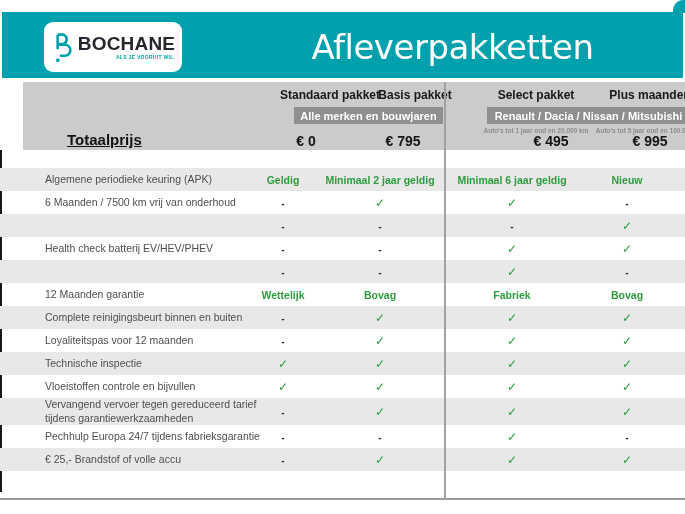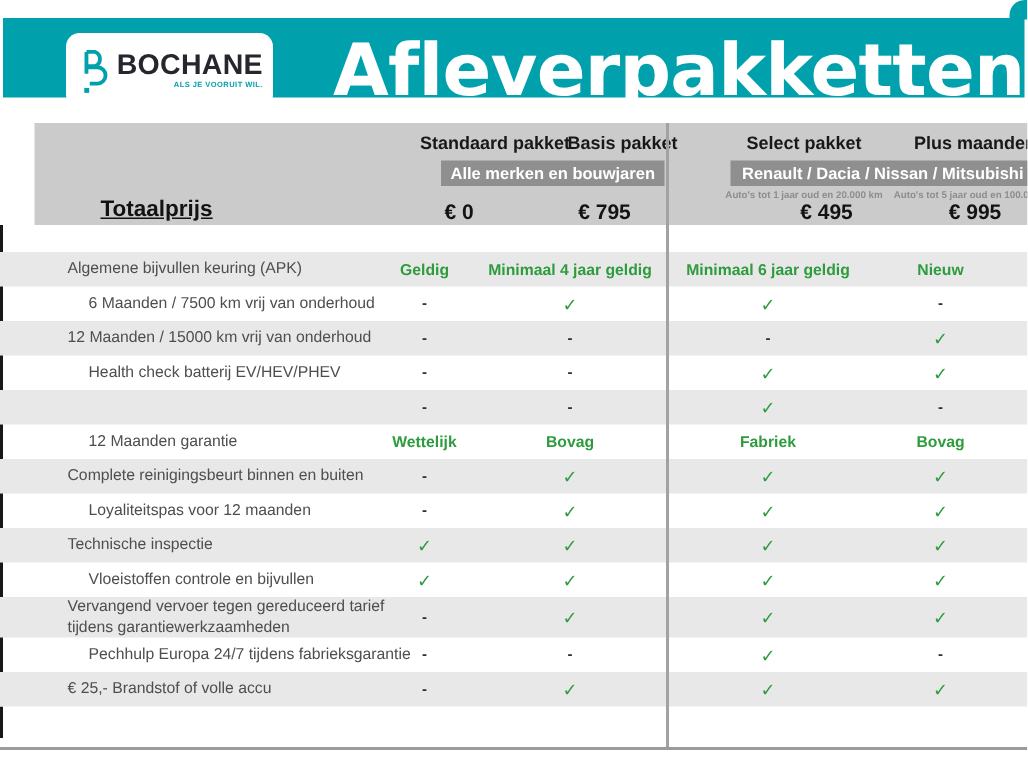--- a/index.html
+++ b/index.html
@@ -2,38 +2,38 @@
 <html><head>
 <meta charset="utf-8">
 <style>
   html,body { margin:0; padding:0; background:#ffffff; }
   .page {
     position:relative; width:685px; height:514px; background:#ffffff; overflow:hidden;
     font-family:"Liberation Sans", sans-serif;
   }
 
   
-  .teal-band { position:absolute; left:2px; right:2px; top:12px; height:53px; background:#00a0ac; }
+  .teal-band { position:absolute; left:2px; right:2px; top:12px; height:66px; background:#00a0ac; }
   .corner-accent { position:absolute; right:0; top:0; width:12px; height:13px; background:#00a0ac; border-top-left-radius:10px; }
 
   .logo {
     position:absolute; left:42px; top:10px; width:138px; height:50px;
     background:#ffffff; border-radius:9px;
     display:flex; align-items:center; justify-content:center; gap:5px;
   }
   .logo-icon { display:flex; align-items:center; }
   .logo-textwrap { display:flex; flex-direction:column; line-height:1; }
   .logo-name { font-size:19px; font-weight:700; color:#26262e; letter-spacing:0.2px; }
   .logo-tagline { font-size:5px; font-weight:700; color:#00a0ac; align-self:flex-end; margin-top:2px; letter-spacing:0.3px; }
 
   .title {
     position:absolute; left:250px; right:30px; top:0; height:70px;
     display:flex; align-items:center; justify-content:center;
     font-family:"DejaVu Sans", sans-serif;
-    font-size:48px; font-weight:700; color:#ffffff; letter-spacing:-0.5px;
+    font-size:34px; font-weight:400; color:#ffffff; letter-spacing:-0.5px;
   }
 
   
   .gray-band { position:absolute; left:0; top:82px; width:685px; height:68px; background:#cbcbcb;margin-left:23px; }
   .col-h {
     position:absolute; top:6px; transform:translateX(-50%);
     font-size:12px; font-weight:700; color:#181818; white-space:nowrap;
   }
   .h0 { left:307px; } .h1 { left:392px; } .h2 { left:513px; } .h3 { left:627px; }
 
@@ -58,21 +58,21 @@
   
   .gap-row { position:absolute; left:0; top:150px; width:683px; height:18px; background:#ffffff; border-left:2px solid #181818; }
 
   .rows { position:absolute; left:0; top:168px; width:685px; }
   .row { position:relative; width:100%; min-height:23px; display:flex; align-items:center; box-sizing:border-box; }
   .row.striped { background:#e8e8e8; }
   .row.plain { border-left:2px solid #181818; }
   .row-label {
     padding-left:45px; max-width:215px; font-size:10.5px; color:#4e4e4e; line-height:1.3;
   }
-  .row.plain .row-label { padding-left:57px; }
+  .row.plain .row-label { padding-left:43px; }
   .cell { position:absolute; top:50%; transform:translate(-50%,-50%); white-space:nowrap; }
   .c0 { left:283px; } .c1 { left:380px; } .c2 { left:512px; } .c3 { left:627px; }
   .row.plain .c0 { left:281px; } .row.plain .c1 { left:378px; }
   .row.plain .c2 { left:510px; } .row.plain .c3 { left:625px; }
   .cell.check { color:#2e9c3e; font-size:12px; }
   .cell.dash  { color:#2f2f2f; font-size:10px; font-weight:700; }
   .cell.gtext { color:#2e9c3e; font-size:10.5px; font-weight:700; }
 
   .tail-row { width:683px; height:21px; background:#ffffff; border-left:2px solid #181818; box-sizing:border-box; }
 
@@ -121,35 +121,34 @@
     <span class="price p1">€ 795</span>
     <span class="price p2">€ 495</span>
     <span class="price p3">€ 995</span>
   </div>
 
   <div class="gap-row"></div>
 
   <div id="feature-rows" class="rows">
 
   <div class="row striped">
-        <div class="row-label">Algemene bijvullen keuring (APK)</div>
+        <div class="row-label">Algemene periodieke keuring (APK)</div>
         <div class="cell c0 gtext">Geldig</div>
-        <div class="cell c1 gtext">Minimaal 4 jaar geldig</div>
+        <div class="cell c1 gtext">Minimaal 2 jaar geldig</div>
         <div class="cell c2 gtext">Minimaal 6 jaar geldig</div>
         <div class="cell c3 gtext">Nieuw</div>
       </div>
       <div class="row plain">
         <div class="row-label">6 Maanden / 7500 km vrij van onderhoud</div>
         <div class="cell c0 dash">-</div>
         <div class="cell c1 check">✓</div>
         <div class="cell c2 check">✓</div>
         <div class="cell c3 dash">-</div>
       </div>
       <div class="row striped">
-        <div class="row-label">12 Maanden / 15000 km vrij van onderhoud</div>
         <div class="cell c0 dash">-</div>
         <div class="cell c1 dash">-</div>
         <div class="cell c2 dash">-</div>
         <div class="cell c3 check">✓</div>
       </div>
       <div class="row plain">
         <div class="row-label">Health check batterij EV/HEV/PHEV</div>
         <div class="cell c0 dash">-</div>
         <div class="cell c1 dash">-</div>
         <div class="cell c2 check">✓</div>

